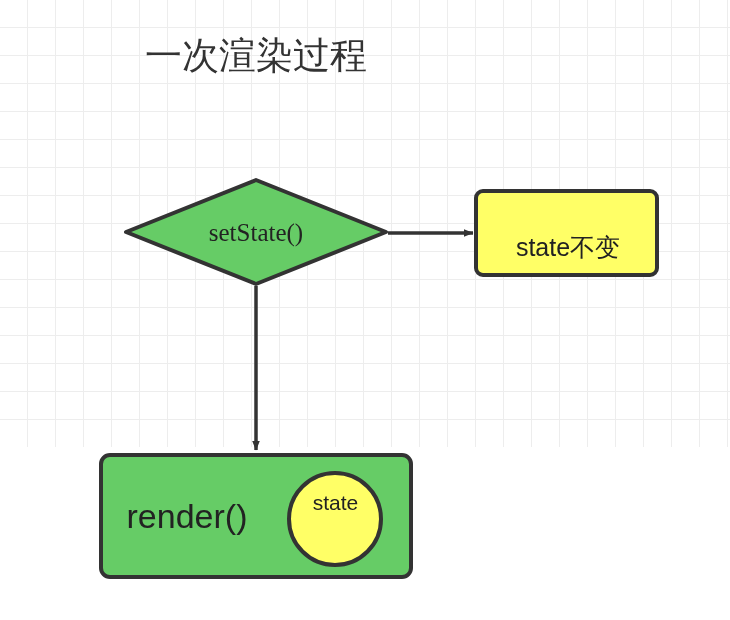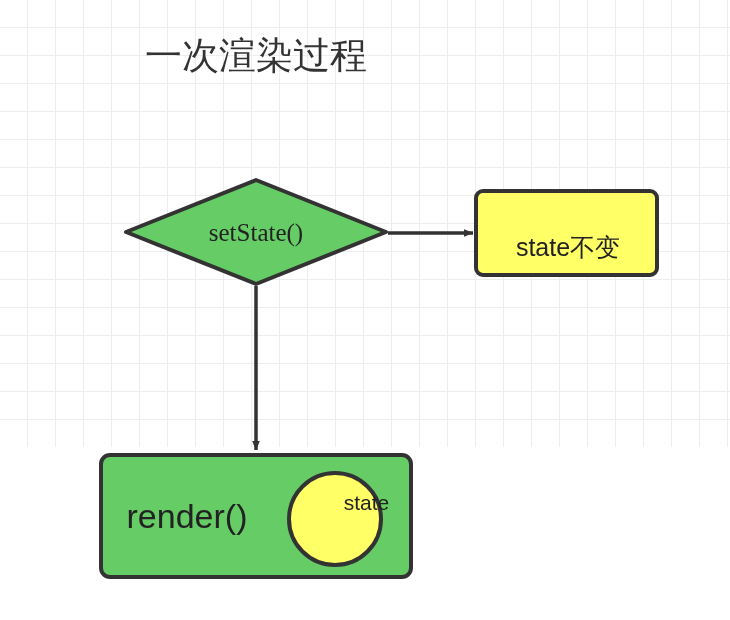--- a/index.html
+++ b/index.html
@@ -81,21 +81,20 @@
     font-size: 34px;
     line-height: 36px;
   }
 
   #state-changed-label {
     left: 288px;
     top: 489px;
     width: 95px;
     font-size: 21px;
     line-height: 27px;
-    margin-left: 31px;
   }
   #state-changed-label .line2 {
     display: block;
   }
 </style>
 </head>
 <body>
 
 <div id="canvas">
 

